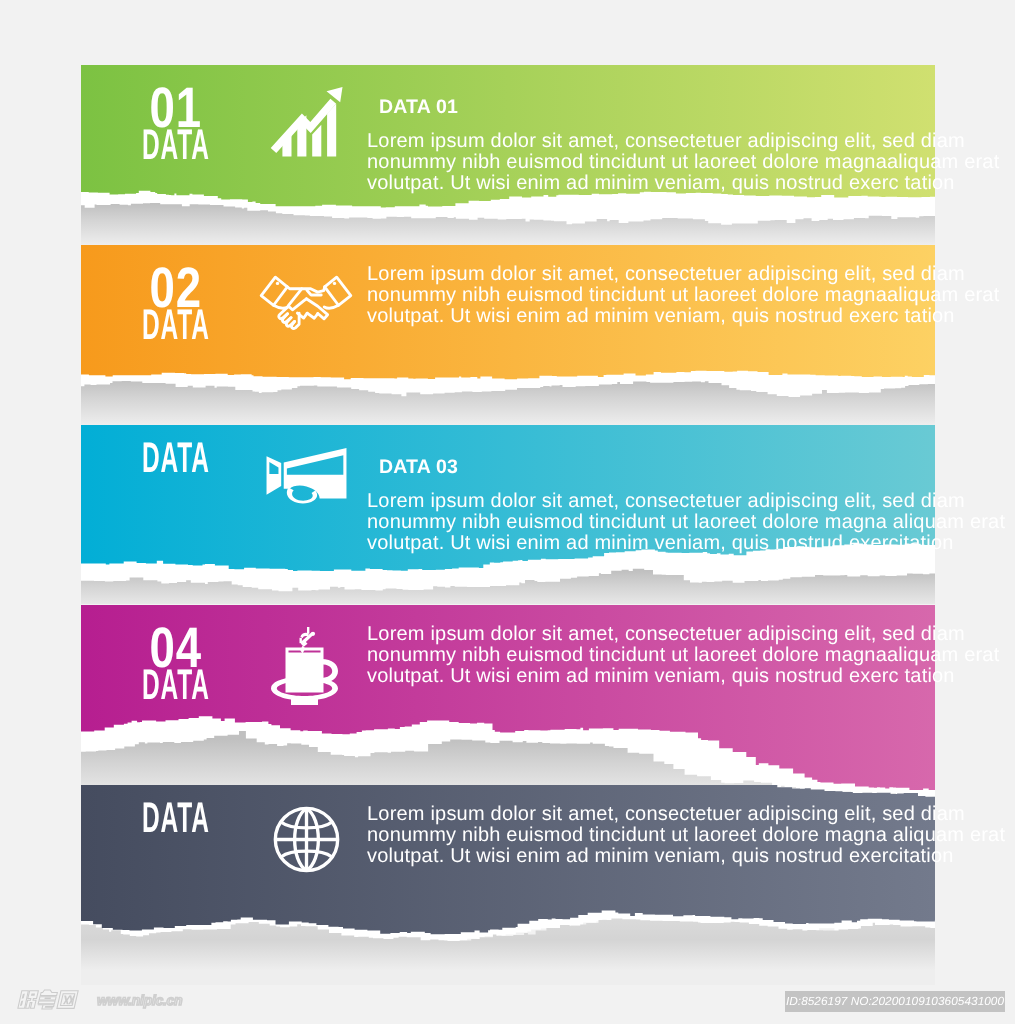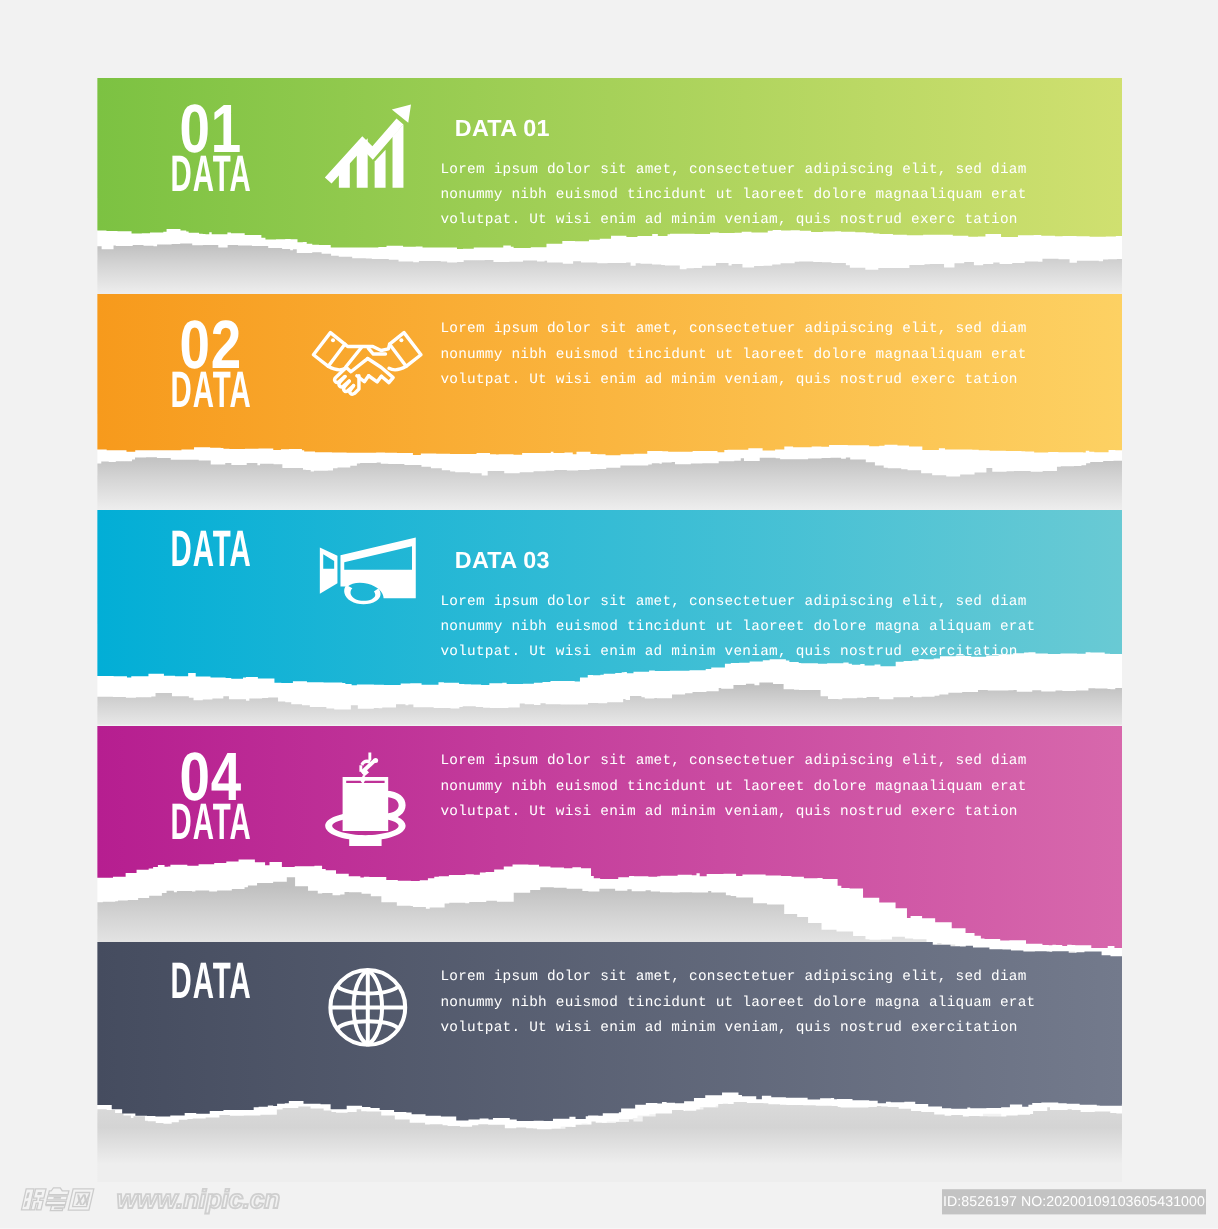--- a/index.html
+++ b/index.html
@@ -14,31 +14,31 @@
   .numrow{display:block;height:47px;overflow:visible;}
   .numlblrow{display:block;height:34px;margin-top:-4px;text-align:center;}
   .num{font-size:57px;font-weight:700;letter-spacing:1px;display:inline-block;line-height:45px;
        transform:scale(0.80,1.00);transform-origin:center center;}
   .numlbl{font-size:31px;font-weight:700;letter-spacing:1.1px;display:inline-block;line-height:31px;
        transform:scale(0.79,1.38);transform-origin:center center;}
   .icon{position:absolute;left:258px;top:20px;width:68px;height:62px;}
   .icon svg{display:block;width:100%;height:100%;}
   .txt{position:absolute;left:286px;top:19px;width:530px;}
   .ttl{font-size:19.5px;font-weight:700;letter-spacing:0.2px;margin:12px;line-height:23px;}
-  .body{font-size:12px;margin:0;letter-spacing:0.2px;
-        font-family:Liberation Mono, monospace;}
+  .body{font-size:20px;margin:0;letter-spacing:0.2px;
+        font-family:Liberation Sans, sans-serif;}
   .bl{line-height:21px;white-space:nowrap;}
   
   .wm{position:absolute;left:17px;top:989px;display:flex;align-items:flex-start;}
   .wmlogo{display:block;width:72px;height:21px;overflow:visible;}
-  .wmsite{font-size:22px;font-style:italic;font-weight:700;color:#f2f2f2;
+  .wmsite{font-size:14px;font-style:italic;font-weight:700;color:#f2f2f2;
      -webkit-text-stroke:1.5px #cfcfcf;letter-spacing:-0.3px;line-height:20px;
      margin-left:8px;margin-top:1px;}
   .idbadge{position:absolute;left:785px;top:991px;width:220px;height:21px;background:#c3c3c3;color:#fff;
-     font-size:11.8px;line-height:21px;text-align:center;letter-spacing:0.05px;box-sizing:border-box;white-space:nowrap;overflow:hidden;}
+     font-size:11.8px;line-height:21px;text-align:center;letter-spacing:0.05px;box-sizing:border-box;white-space:nowrap;overflow:hidden;font-style:italic;}
 </style>
 </head>
 <body>
 
 <div class="stage">
 
 <div class="banner" style="top:65px;height:180px;z-index:6;">
  <svg class="bsvg" width="854" height="180" viewBox="0 0 854 180">
   <defs>
    <linearGradient id="g1" x1="0" y1="0" x2="1" y2="0">

